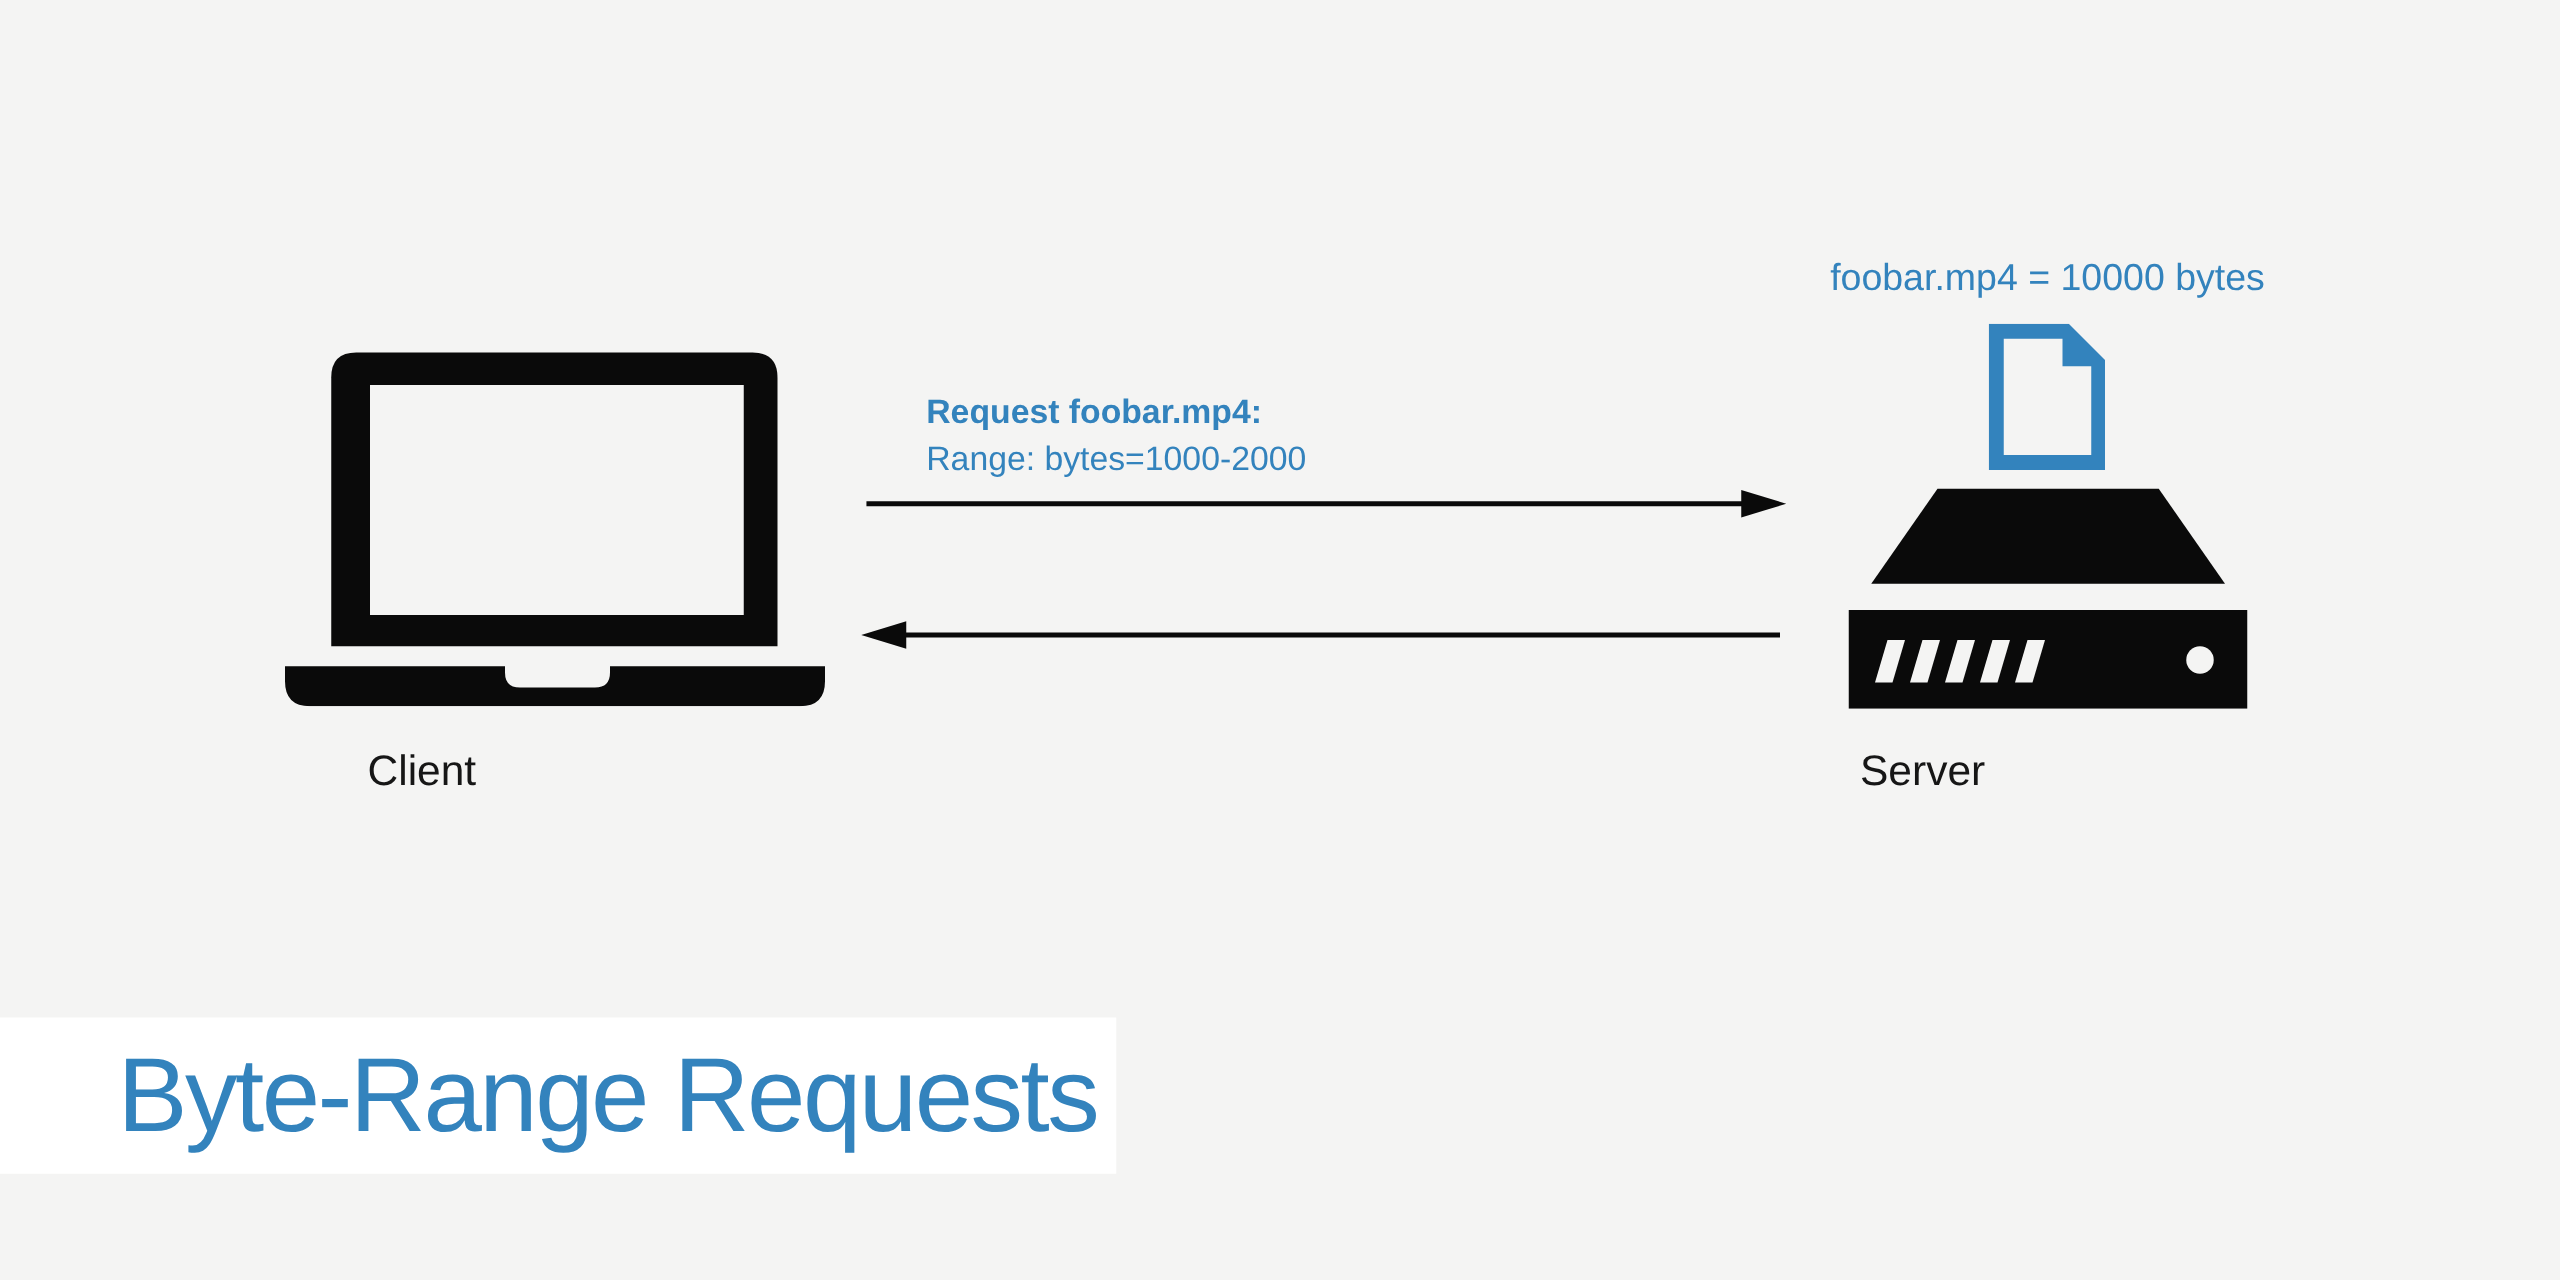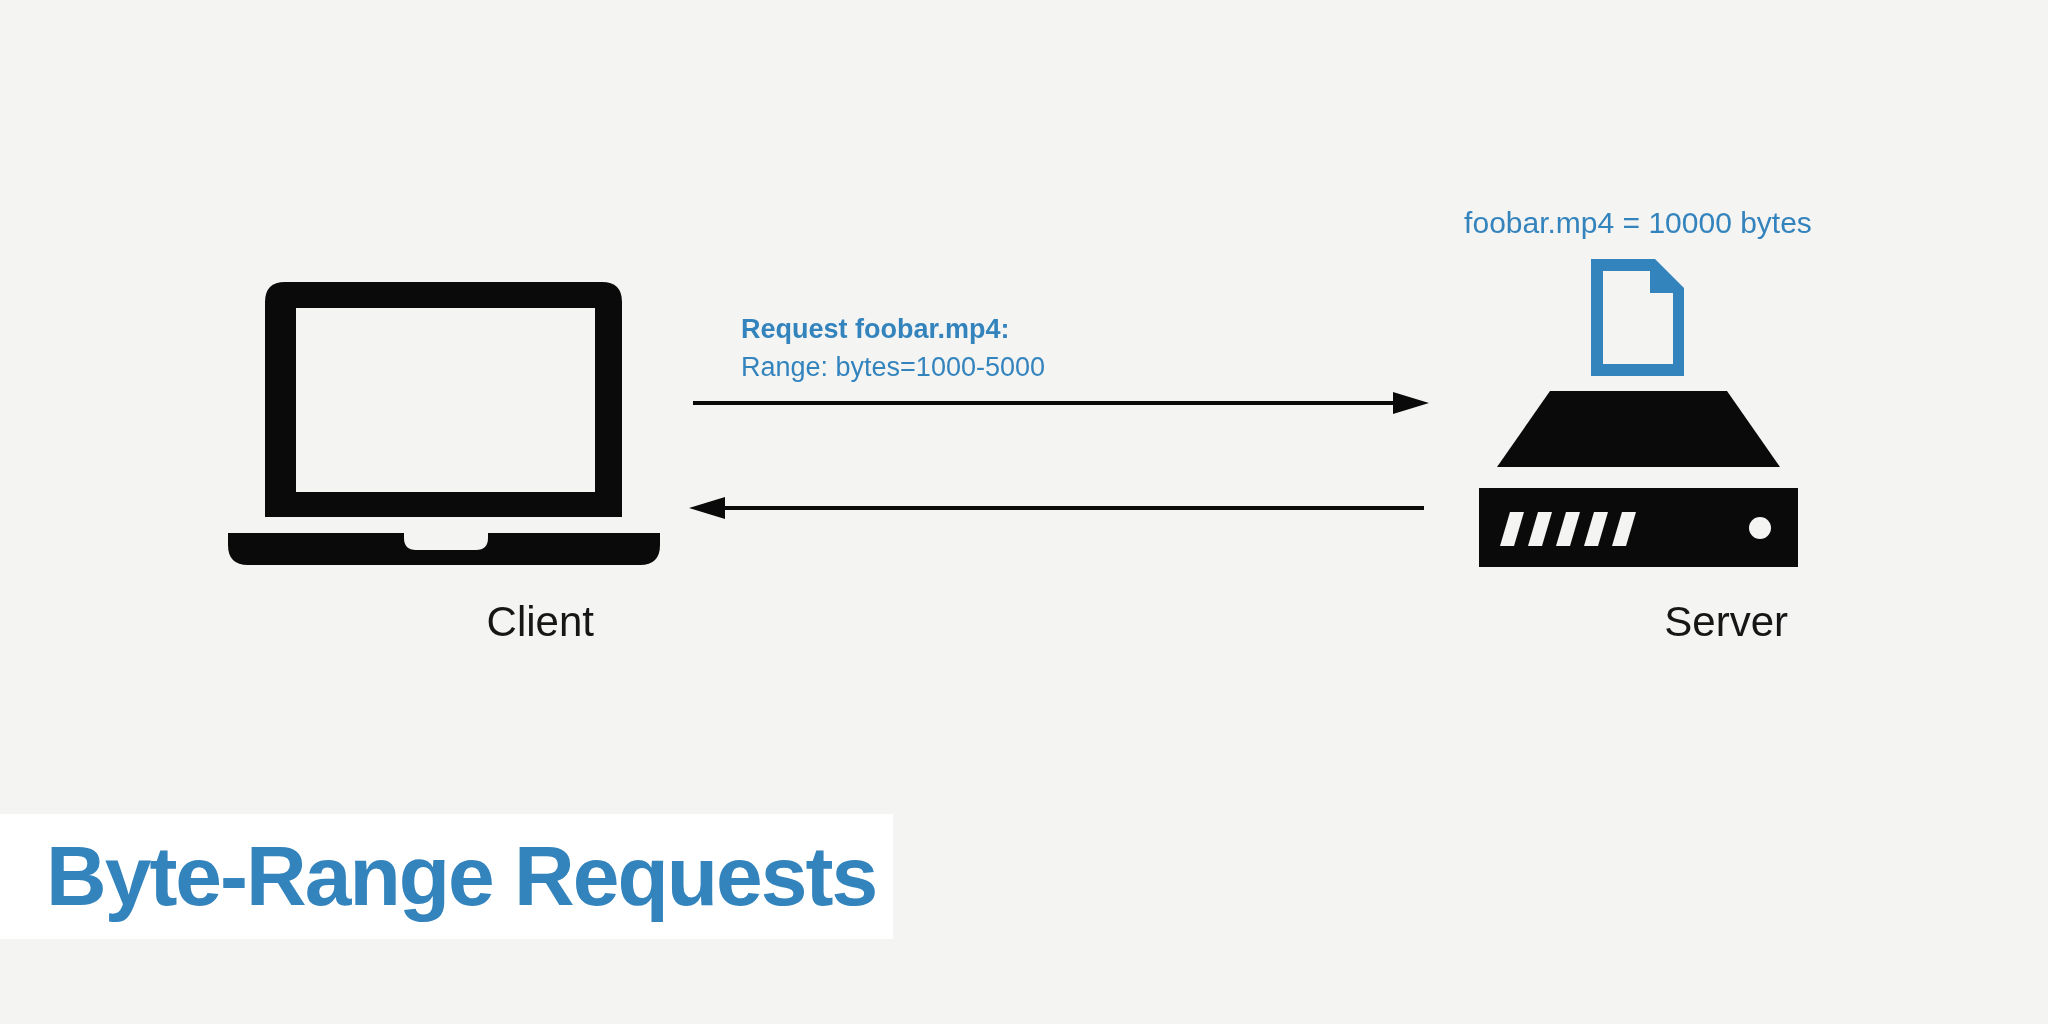--- a/index.html
+++ b/index.html
@@ -18,22 +18,22 @@
     font-family: "Liberation Sans", "DejaVu Sans", sans-serif;
     overflow: hidden;
   }
   .abs { position: absolute; }
   .icon-black { color: var(--ink); }
   .icon-blue { color: var(--accent); }
 
   .node-label {
     position: absolute;
     width: 300px;
-    text-align: right;
-    font-size: 42px;
+    text-align: left;
+    font-size: 34px;
     color: #161616;
   }
 
   .msg {
     position: absolute;
     left: 741px;
     width: 640px;
     color: var(--accent);
     font-size: 27px;
     line-height: 38px;
@@ -57,44 +57,45 @@
     width: 893px;
     height: 125px;
     background: var(--band);
     display: flex;
     align-items: center;
   }
   .title-band h1 {
     padding-left: 46px;
     font-size: 84px;
     letter-spacing: -2px;
-    font-weight: bold;
+    font-weight: normal;
     color: var(--accent);
     white-space: nowrap;
+    margin-left: 48px;
   }
 </style>
 </head>
 <body>
 
 <div class="stage">
 
   <svg class="abs icon-black" style="left:228px; top:278px;" width="432" height="287" viewBox="0 0 432 287">
     <path fill="currentColor" d="M57,4 H374 Q394,4 394,24 V239 H37 V24 Q37,4 57,4 Z"></path>
     <rect x="68" y="30" width="299" height="184" fill="var(--bg)"></rect>
     <path fill="currentColor" d="M0,255 H176 V260 Q176,272 188,272 H248 Q260,272 260,260 V255 H432 V267 Q432,287 412,287 H20 Q0,287 0,267 Z"></path>
   </svg>
   <div class="node-label" style="left:294px; top:598px;">Client</div>
 
   <svg class="abs icon-black" style="left:693px; top:390px;" width="736" height="26" viewBox="0 0 736 26">
     <line x1="0" y1="13" x2="703" y2="13" stroke="currentColor" stroke-width="4"></line>
     <polygon points="700,2 736,13 700,24" fill="currentColor"></polygon>
   </svg>
   <div class="msg" style="top:310px;">
     <div class="l1">Request foobar.mp4:</div>
-    <div class="l2">Range: bytes=1000-5000</div>
+    <div class="l2">Range: bytes=1000-2000</div>
   </div>
 
   <svg class="abs icon-black" style="left:688px; top:495px;" width="736" height="26" viewBox="0 0 736 26">
     <polygon points="37,2 1,13 37,24" fill="currentColor"></polygon>
     <line x1="34" y1="13" x2="736" y2="13" stroke="currentColor" stroke-width="4"></line>
   </svg>
   <div class="msg" style="top:530px;">
   </div>
 
   <div class="file-info">foobar.mp4 = 10000 bytes</div>

